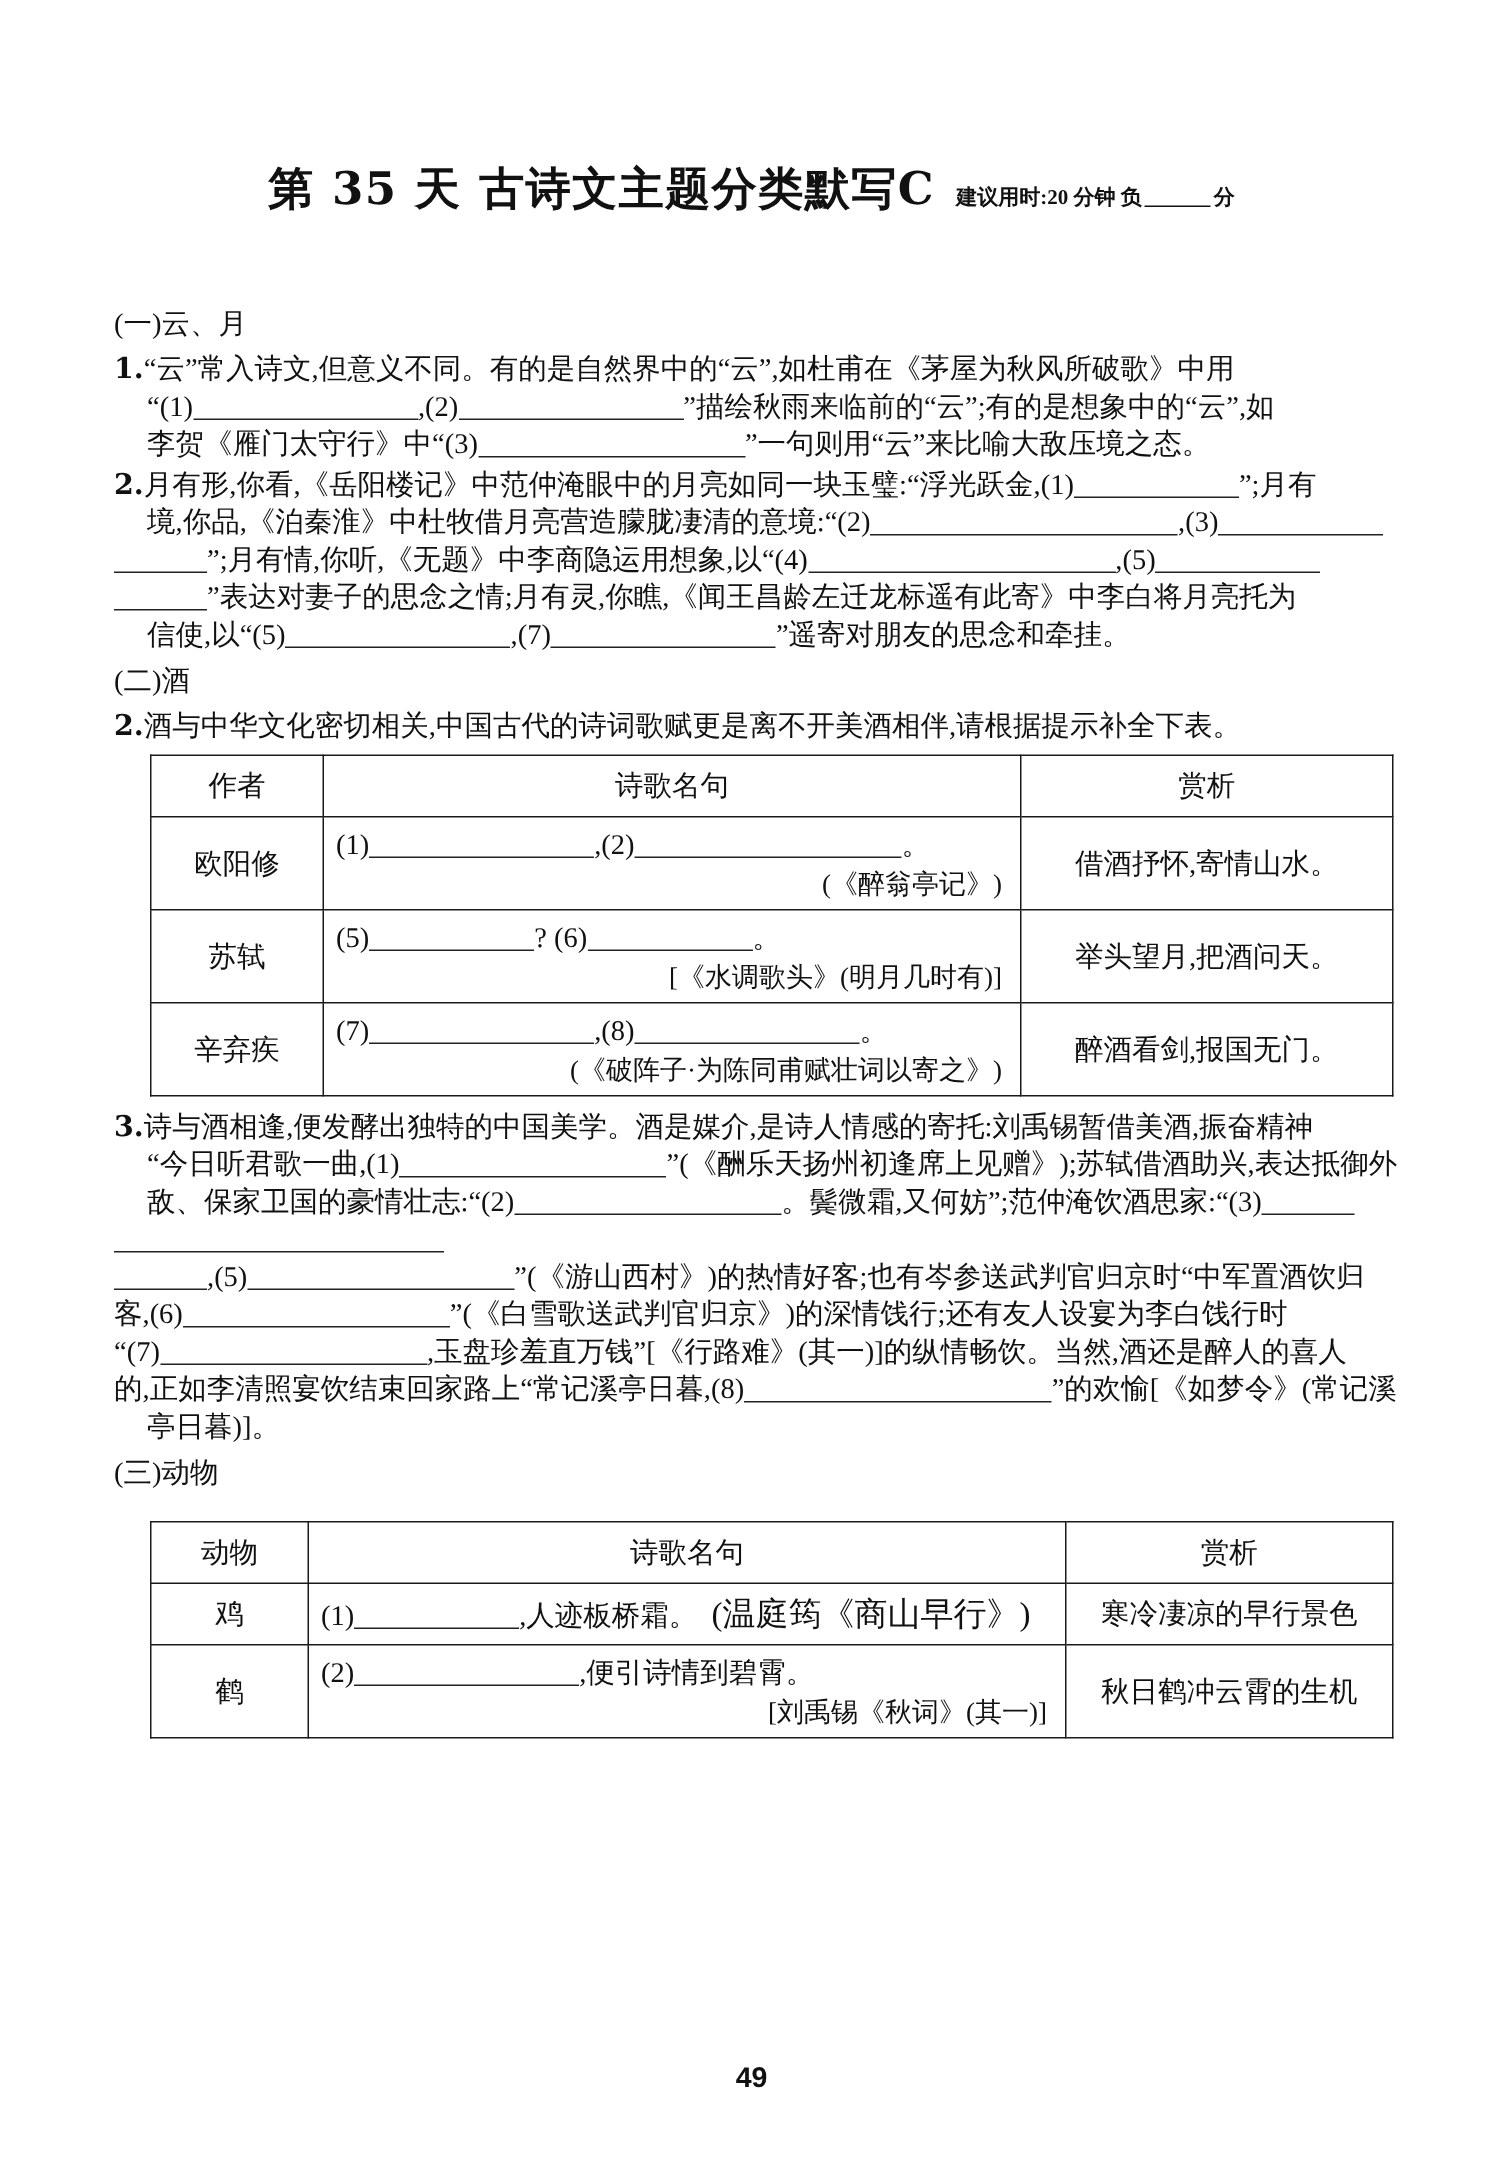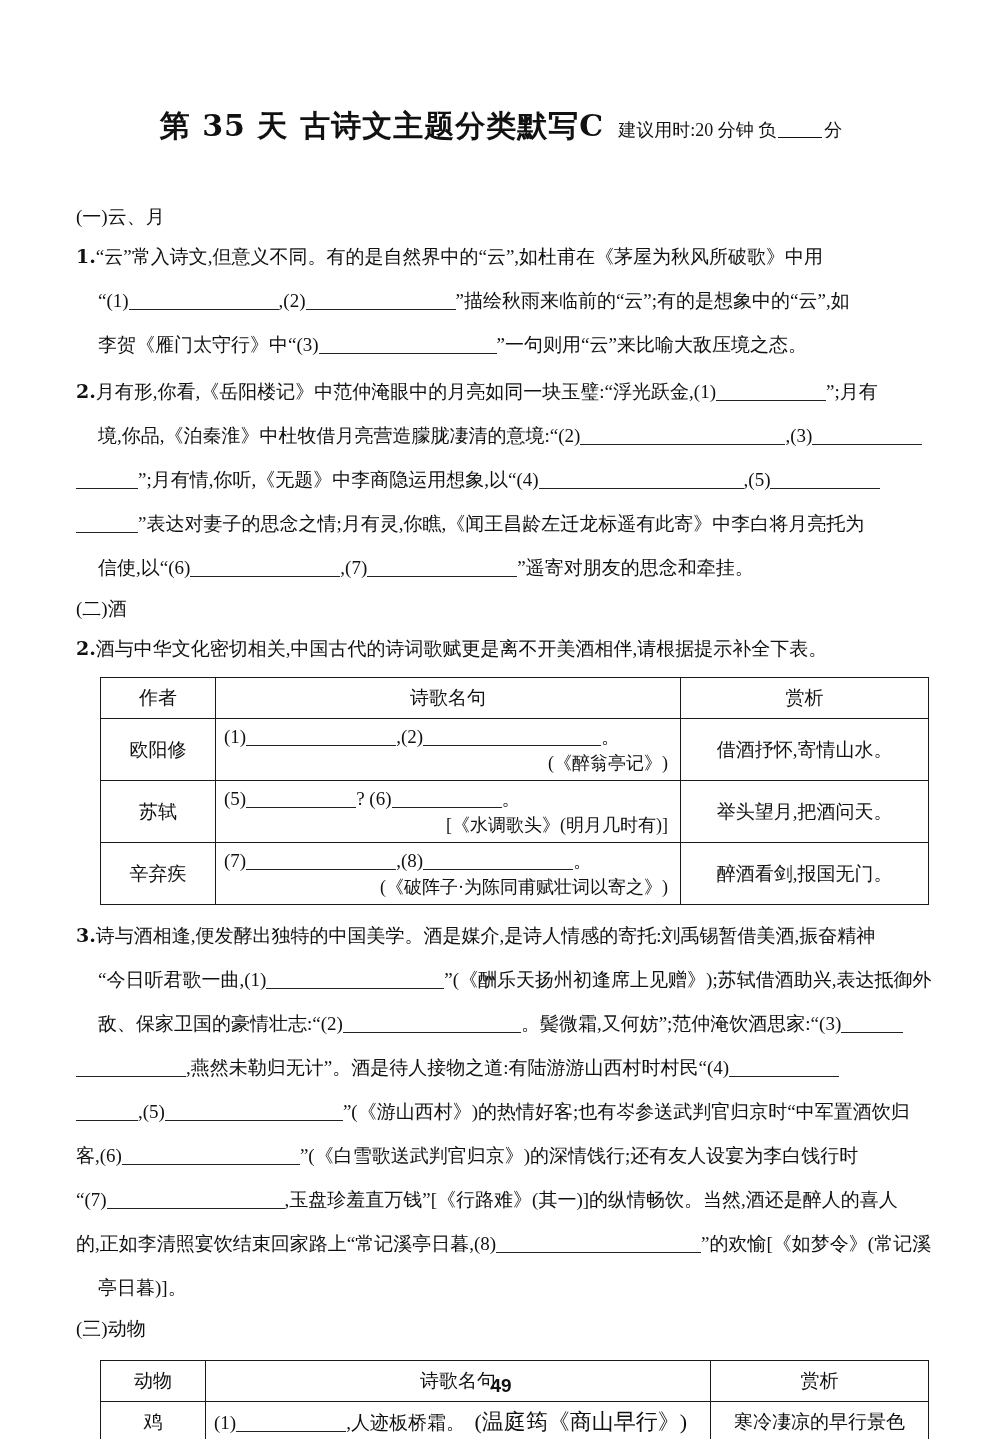--- a/index.html
+++ b/index.html
@@ -35,24 +35,25 @@
   }
   .doc-title {
     font-family: "DejaVu Serif", "Liberation Serif", serif;
     font-weight: bold;
     font-size: 30px;
     letter-spacing: 1px;
     white-space: nowrap;
   }
   .doc-title .gap { display:inline-block; width: 12px; }
   .header-meta {
-    font-size: 18px;
+    font-size: 14px;
     margin-left: 14px;
     white-space: nowrap;
     font-family: "Liberation Serif", serif;
+    font-weight: bold;
   }
   .score-blank {
     display: inline-block;
     width: 44px;
     border-bottom: 1.6px solid #111;
     margin: 0 2px;
     vertical-align: -2px;
   }
 
   .section-heading {
@@ -75,21 +76,21 @@
     width: 858px;
   }
   .subsec {
     font-size: 19px;
     line-height: 30px;
     margin: 4px 0 2px 0;
     font-family: "Liberation Serif", "DejaVu Serif", serif;
   }
   .qpara {
     font-size: 19px;
-    line-height: 44px;
+    line-height: 25px;
     text-align: justify;
     margin: 0 0 2px 0;
     font-family: "Liberation Serif", "DejaVu Serif", serif;
   }
   .qpara .qnum {
     font-weight: bold;
     font-family: "DejaVu Serif", serif;
   }
   .indent { display: inline-block; width: 22px; }
   .blank {
@@ -173,21 +174,21 @@
       <span class="qnum">1.</span><span>“云”常入诗文,但意义不同。有的是自然界中的“云”,如杜甫在《茅屋为秋风所破歌》中用</span><br>
       <span class="indent"></span><span>“(1)</span><span class="blank b-lg"></span><span>,(2)</span><span class="blank b-lg"></span><span>”描绘秋雨来临前的“云”;有的是想象中的“云”,如</span><br>
       <span class="indent"></span><span>李贺《雁门太守行》中“(3)</span><span class="blank b-xl"></span><span>”一句则用“云”来比喻大敌压境之态。</span>
     </div>
 
     <div class="qpara">
       <span class="qnum">2.</span><span>月有形,你看,《岳阳楼记》中范仲淹眼中的月亮如同一块玉璧:“浮光跃金,(1)</span><span class="blank b-md"></span><span>”;月有</span><br>
       <span class="indent"></span><span>境,你品,《泊秦淮》中杜牧借月亮营造朦胧凄清的意境:“(2)</span><span class="blank b-xxl"></span><span>,(3)</span><span class="blank b-md"></span><br>
       <span class="blank b-sm"></span><span>”;月有情,你听,《无题》中李商隐运用想象,以“(4)</span><span class="blank b-xxl"></span><span>,(5)</span><span class="blank b-md"></span><br>
       <span class="blank b-sm"></span><span>”表达对妻子的思念之情;月有灵,你瞧,《闻王昌龄左迁龙标遥有此寄》中李白将月亮托为</span><br>
-      <span class="indent"></span><span>信使,以“(6)</span><span class="blank b-lg"></span><span>,(7)</span><span class="blank b-lg"></span><span>”遥寄对朋友的思念和牵挂。</span>
+      <span class="indent"></span><span>信使,以“(5)</span><span class="blank b-lg"></span><span>,(7)</span><span class="blank b-lg"></span><span>”遥寄对朋友的思念和牵挂。</span>
     </div>
 
     <div class="subsec">(二)酒</div>
 
     <div class="qpara">
       <span class="qnum">2.</span><span>酒与中华文化密切相关,中国古代的诗词歌赋更是离不开美酒相伴,请根据提示补全下表。</span>
     </div>
 
     <table class="grid" style="width: 828px;">
       <colgroup>
@@ -227,21 +228,21 @@
           </td>
           <td class="col-c">醉酒看剑,报国无门。</td>
         </tr>
       </tbody>
     </table>
 
     <div class="qpara">
       <span class="qnum">3.</span><span>诗与酒相逢,便发酵出独特的中国美学。酒是媒介,是诗人情感的寄托:刘禹锡暂借美酒,振奋精神</span><br>
       <span class="indent"></span><span>“今日听君歌一曲,(1)</span><span class="blank b-xl"></span><span>”(《酬乐天扬州初逢席上见赠》);苏轼借酒助兴,表达抵御外</span><br>
       <span class="indent"></span><span>敌、保家卫国的豪情壮志:“(2)</span><span class="blank b-xl"></span><span>。鬓微霜,又何妨”;范仲淹饮酒思家:“(3)</span><span class="blank b-sm"></span><br>
-      <span class="blank b-md"></span><span>,燕然未勒归无计”。酒是待人接物之道:有陆游游山西村时村民“(4)</span><span class="blank b-md"></span><br>
+      <span class="blank b-md"></span><span class="blank b-md"></span><br>
       <span class="blank b-sm"></span><span>,(5)</span><span class="blank b-xl"></span><span>”(《游山西村》)的热情好客;也有岑参送武判官归京时“中军置酒饮归</span><br>
       <span>客,(6)</span><span class="blank b-xl"></span><span>”(《白雪歌送武判官归京》)的深情饯行;还有友人设宴为李白饯行时</span><br>
       <span>“(7)</span><span class="blank b-xl"></span><span>,玉盘珍羞直万钱”[《行路难》(其一)]的纵情畅饮。当然,酒还是醉人的喜人</span><br>
       <span>的,正如李清照宴饮结束回家路上“常记溪亭日暮,(8)</span><span class="blank b-xxl"></span><span>”的欢愉[《如梦令》(常记溪</span><br>
       <span class="indent"></span><span>亭日暮)]。</span>
     </div>
 
     <div class="subsec">(三)动物</div>
 
 

